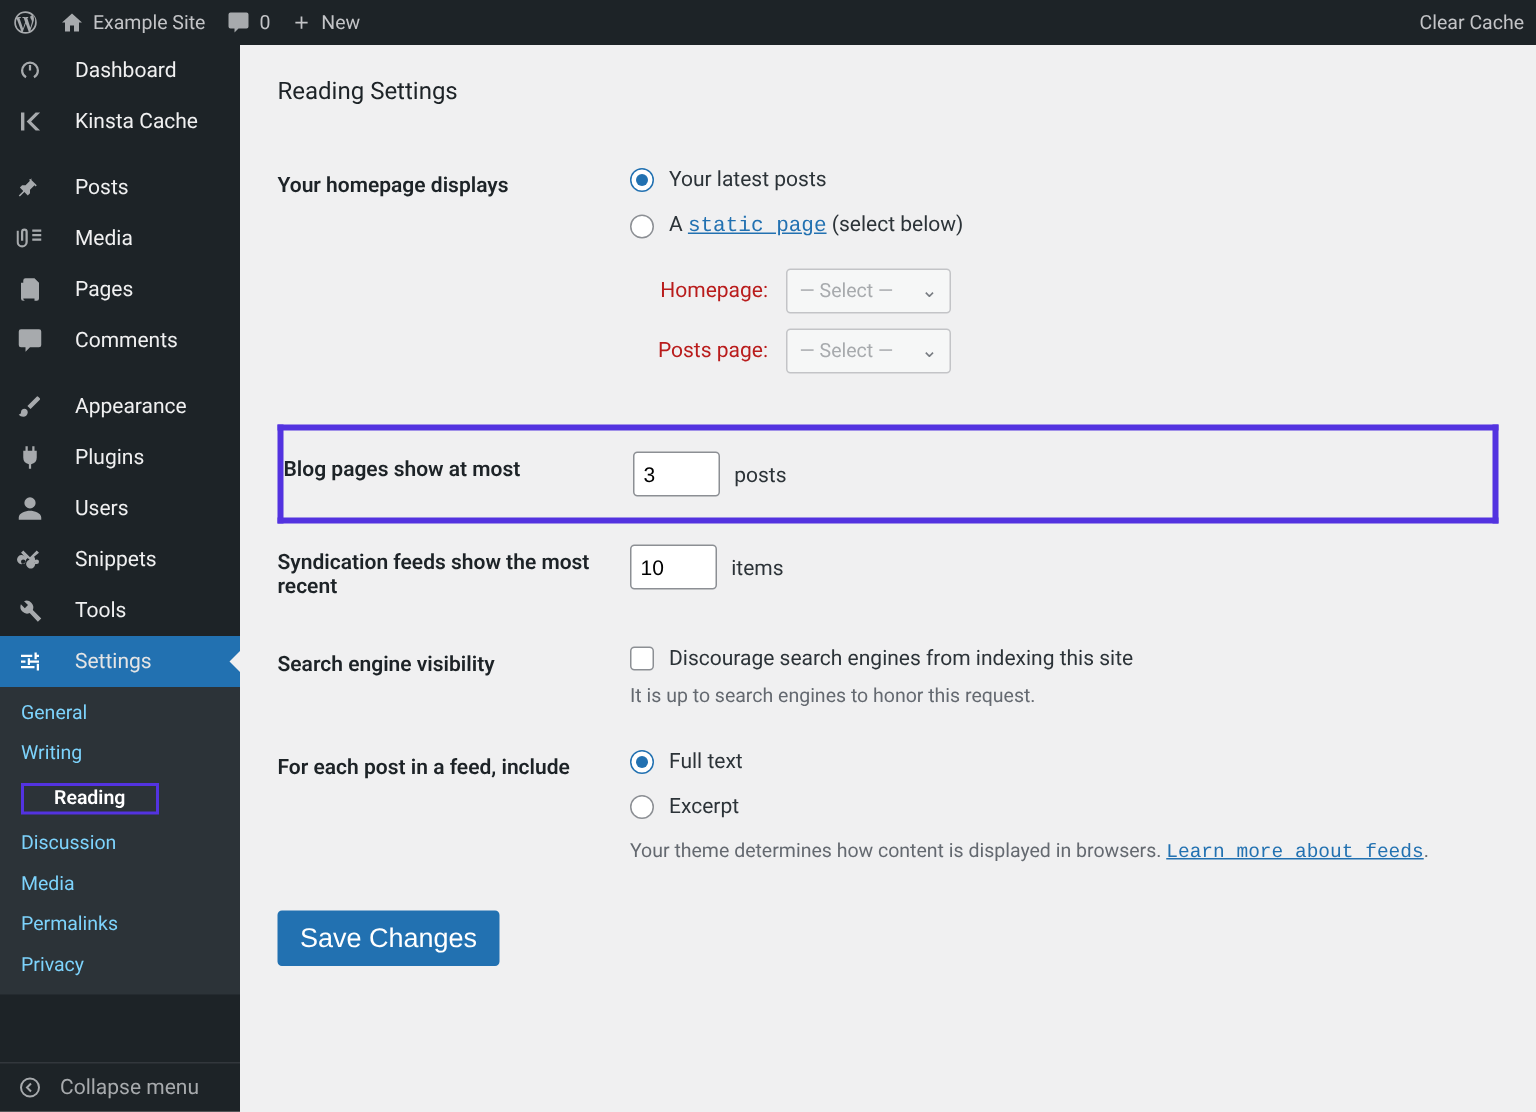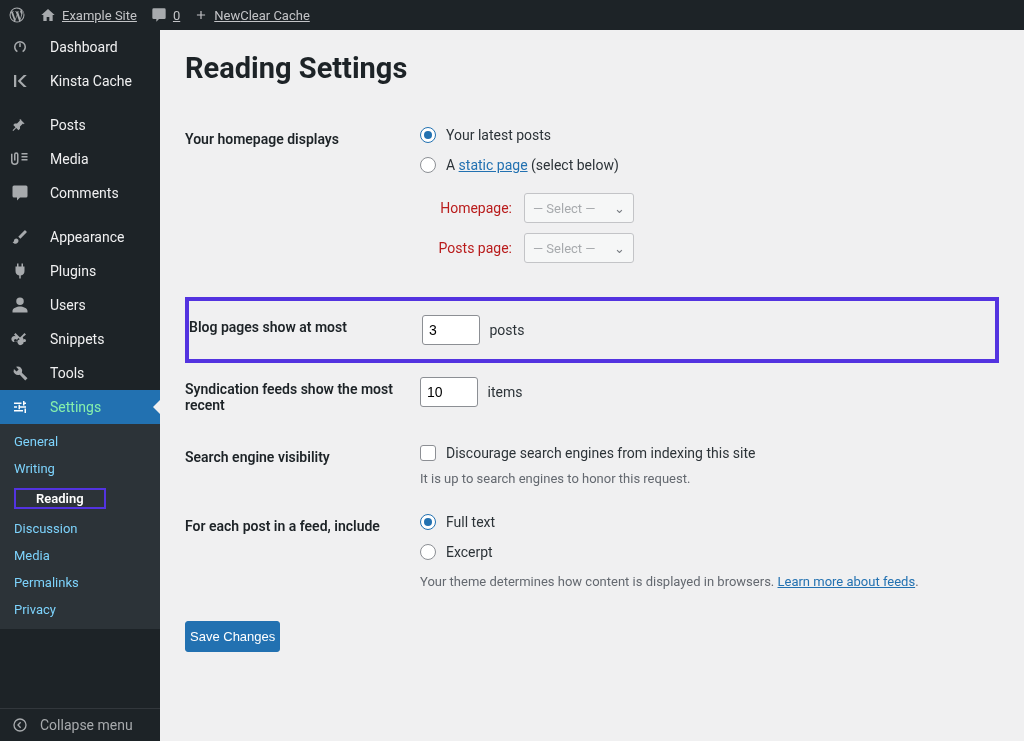--- a/index.html
+++ b/index.html
@@ -14,22 +14,21 @@
   }
   
   .adminbar {
     height: 30px;
     background: #1d2327;
     color: #c3c4c7;
     display: flex;
     align-items: center;
     padding: 0 8px;
     font-size: 13px;
-    justify-content: flex-start;
-    text-decoration: underline;
+    justify-content: space-between;
   }
   .adminbar-left { display: flex; align-items: center; gap: 14px; }
   .adminbar-item { display: flex; align-items: center; gap: 6px; cursor: pointer; }
   .adminbar-icon { display:inline-flex; }
   .adminbar-right { display: flex; align-items: center; }
 
   
   .sidebar {
     position: absolute;
     top: 30px;
@@ -49,21 +48,21 @@
     padding: 8px 10px;
     cursor: pointer;
     color: #f0f0f1;
   }
   .menu-separator {
     height: 10px;
   }
   .menu-icon { width: 20px; display:inline-flex; justify-content:center; }
   .menu-item.active {
     background: #2271b1;
-    color: #86efac;
+    color: #e5e5e5;
     position: relative;
   }
   .menu-item.active::after{
     content:"";
     position:absolute;
     right:-1px;
     top:50%;
     transform:translateY(-50%);
     width:0;height:0;
     border-top:8px solid transparent;
@@ -105,22 +104,22 @@
   .main {
     position: absolute;
     top: 30px;
     left: 160px;
     right: 0;
     bottom: 0;
     padding: 15px 25px;
     overflow: auto;
   }
   h1 {
-    font-size: 29px;
-    font-weight: 700;
+    font-size: 16px;
+    font-weight: 400;
     color: #1d2327;
     margin: 6px 0 28px 0;
   }
   table.form-table { border-collapse: collapse; width: 100%; }
   table.form-table th {
     text-align: left;
     vertical-align: top;
     font-weight: 600;
     font-size: 14px;
     padding: 18px 10px 18px 0;
@@ -145,21 +144,21 @@
   .radio-row input[type=radio]:checked{
     border-color:#2271b1;
   }
   .radio-row input[type=radio]:checked::after{
     content:"";
     position:absolute;
     top:3px;left:3px;width:8px;height:8px;
     border-radius:50%;
     background:#2271b1;
   }
-  a.wp-link { color:#2271b1; text-decoration:underline; }
+  a.wp-link { color:#2271b1; text-decoration:underline;font-family:Liberation Mono, monospace; }
   .select-row { display:flex; align-items:center; gap:12px; margin:10px 0; justify-content:flex-start; }
   .select-row label { text-align:right; width:92px; color:#b91c1c; }
   .fake-select {
     width:110px;
     height:30px;
     border:1px solid #c3c4c7;
     border-radius:3px;
     background:#f6f7f7;
     color:#a7aaad;
     display:flex;
@@ -194,22 +193,22 @@
   }
   .highlight-row th { padding-top:22px; padding-bottom:22px; }
   .highlight-row td { padding-top:22px; padding-bottom:22px; }
 
   .save-btn {
     margin-top: 18px;
     background:#2271b1;
     color:#fff;
     border:1px solid #2271b1;
     border-radius:3px;
-    padding:7px 4px;
-    font-size:13px;
+    padding:7px 14px;
+    font-size:18px;
     cursor:pointer;
   }
 </style>
 </head>
 <body>
 
 <div class="adminbar">
   <div class="adminbar-left">
     <span class="adminbar-item">
       <span class="adminbar-icon">
@@ -276,20 +275,28 @@
     </span>
     <span>Posts</span>
   </div>
   <div class="menu-item">
     <span class="menu-icon">
       <svg width="18" height="18" viewBox="0 0 24 24" fill="#a7aaad">
           <path d="M4 6a3 3 0 016 0v9a5 5 0 01-10 0V5h2v10a3 3 0 006 0V6a1 1 0 00-2 0v8H4zM14 4h8v2h-8zm0 4h8v2h-8zm0 4h8v2h-8z"></path>
         </svg>
     </span>
     <span>Media</span>
+  </div>
+  <div class="menu-item">
+    <span class="menu-icon">
+      <svg width="18" height="18" viewBox="0 0 24 24" fill="#a7aaad">
+          <path d="M8 2h8l4 4v14a2 2 0 01-2 2H8a2 2 0 01-2-2V4a2 2 0 012-2zM4 6v14a2 2 0 002 2h10v-2H6V6z"></path>
+        </svg>
+    </span>
+    <span>Pages</span>
   </div>
   <div class="menu-item">
     <span class="menu-icon">
       <svg width="18" height="18" viewBox="0 0 24 24" fill="#a7aaad">
           <path d="M20 2H4a2 2 0 00-2 2v12a2 2 0 002 2h4v4l4-4h8a2 2 0 002-2V4a2 2 0 00-2-2z"></path>
         </svg>
     </span>
     <span>Comments</span>
   </div>
   <div class="menu-separator"></div>

